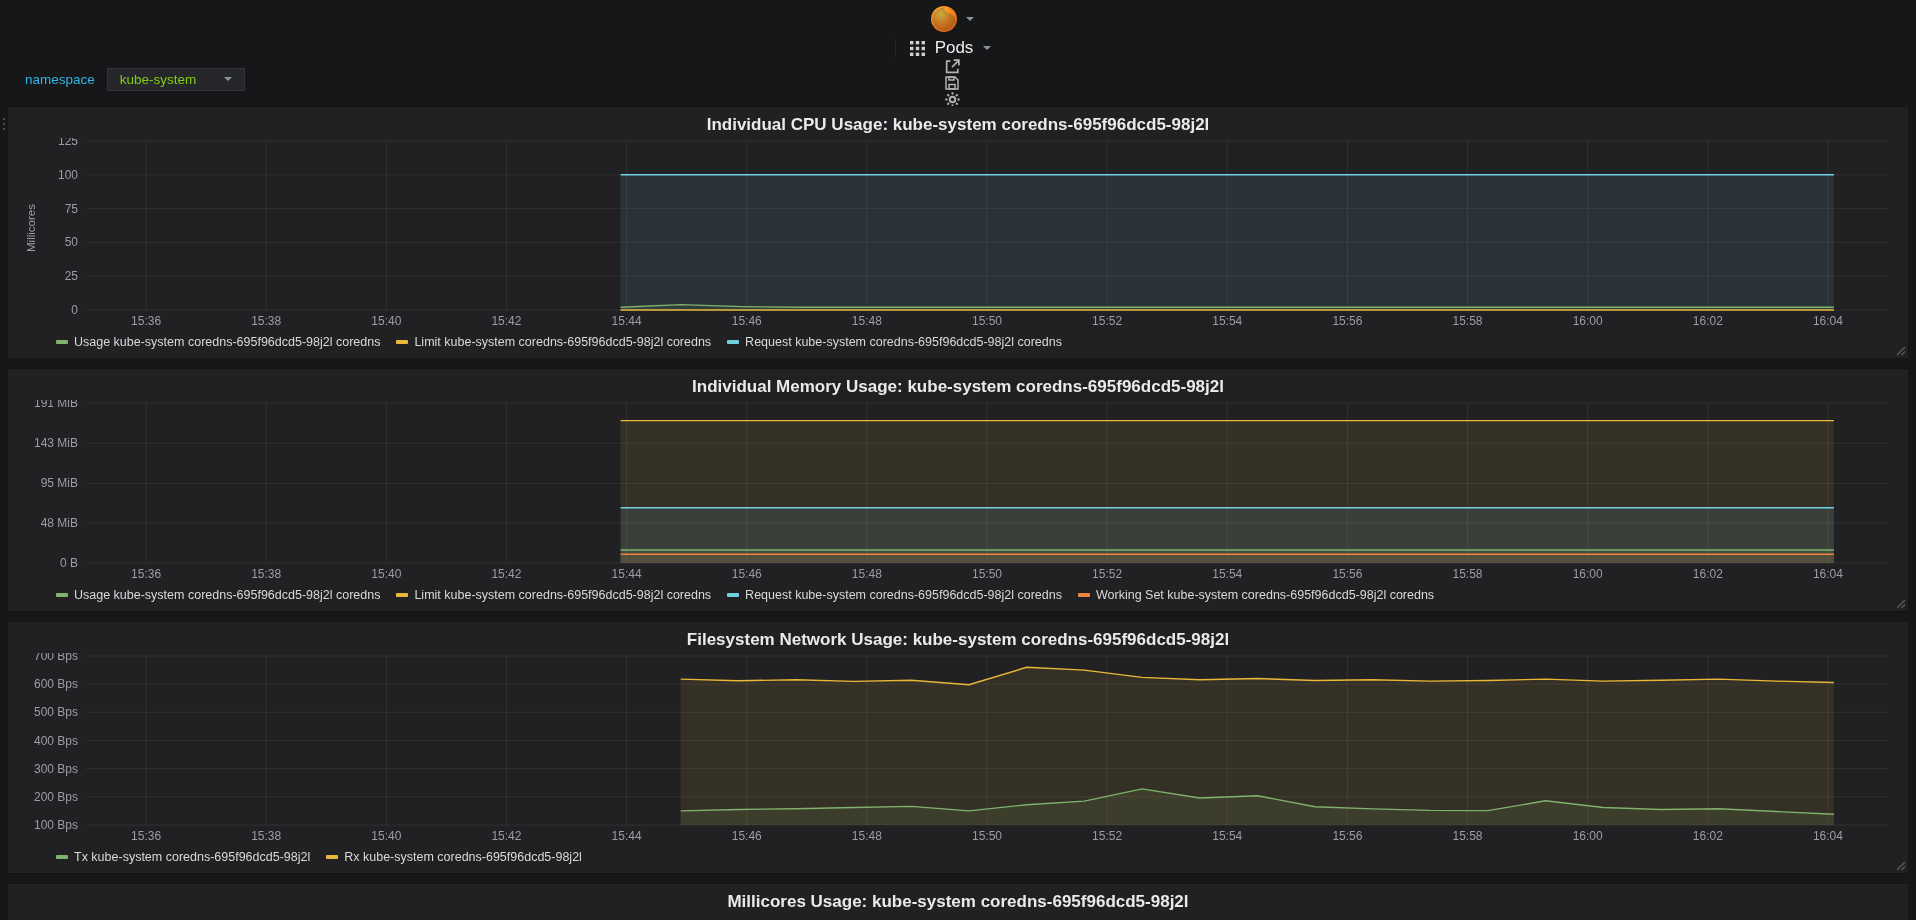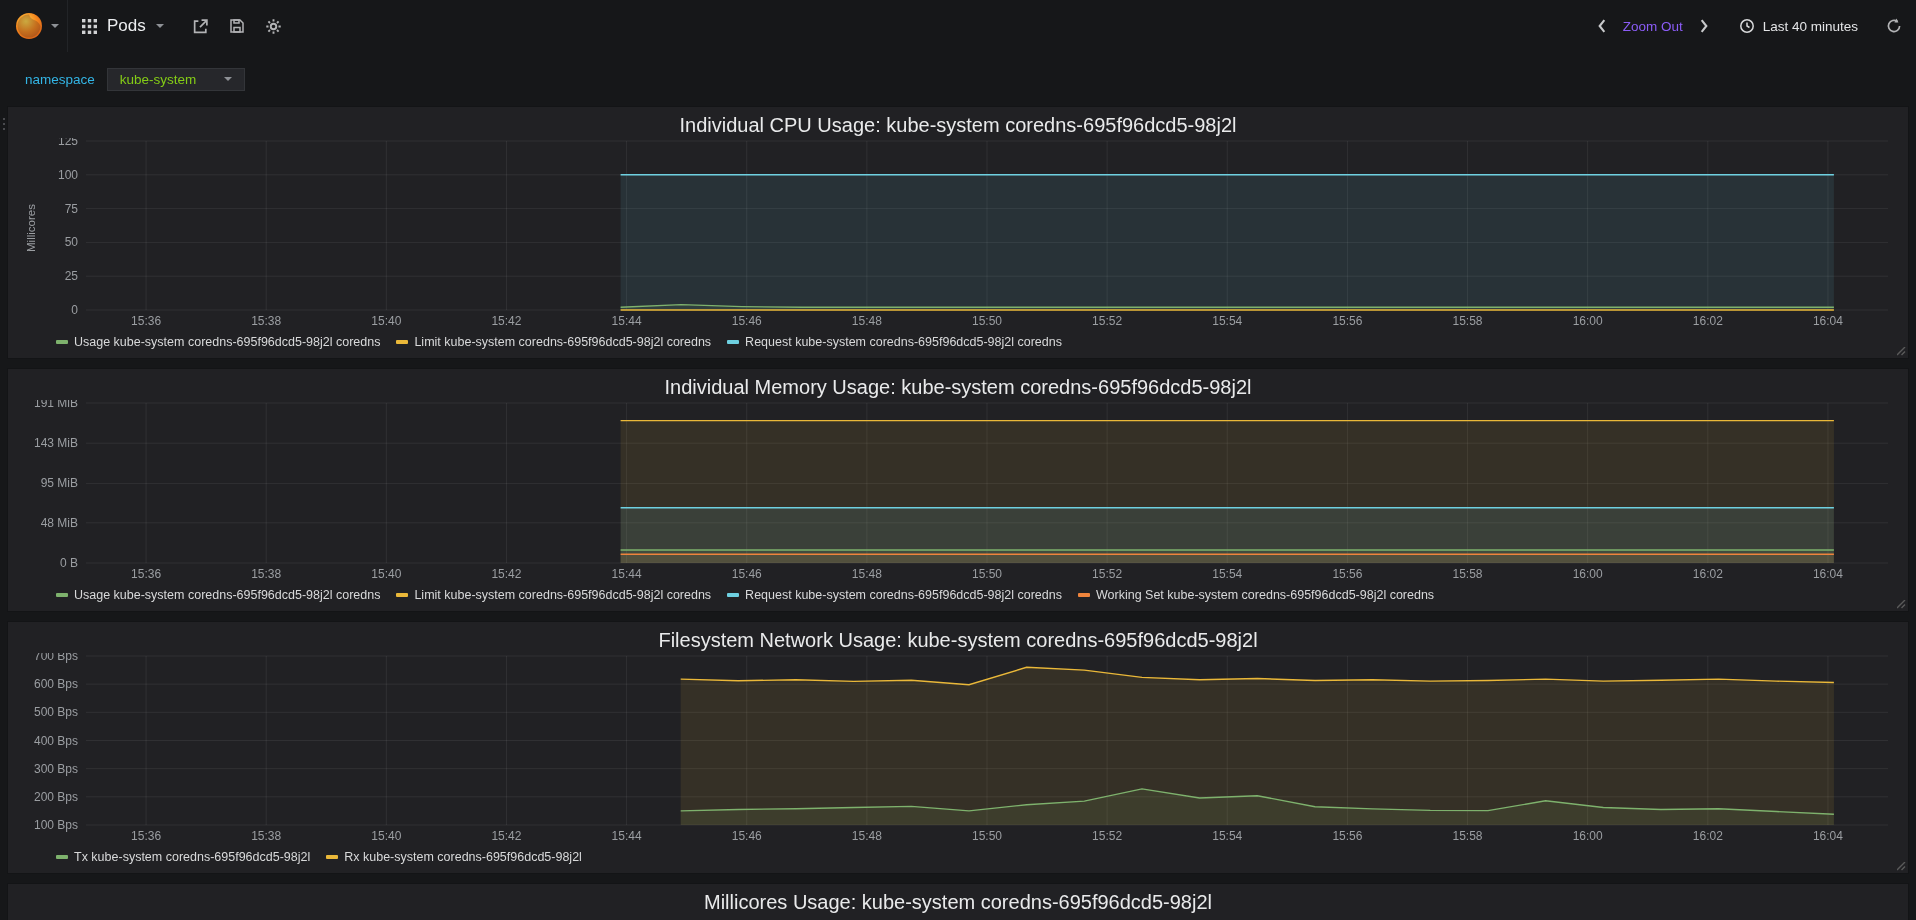--- a/index.html
+++ b/index.html
@@ -6,41 +6,41 @@
   html,body { margin:0; padding:0; }
   body {
     width:1916px; height:920px; overflow:hidden; position:relative;
     background:#161719; color:#d8d9da;
     font-family:"Liberation Sans", sans-serif;
   }
   svg { display:block; }
   svg text { font-family:"Liberation Sans", sans-serif; }
 
   
-  .topnav { height:52px; display:flex; align-items:center; padding:0 4px 0 8px; background:#161719; }
+  .topnav { height:52px; display:flex; align-items:center; padding:0 20px 0 8px; background:#161719;flex-direction:column; }
   .logo-btn { display:flex; align-items:center; gap:7px; padding:4px 8px 4px 6px; cursor:pointer; }
   .caret { width:0; height:0; border-left:4px solid transparent; border-right:4px solid transparent; border-top:4px solid #8e9196; display:inline-block; }
   .dash-picker { display:flex; align-items:center; gap:10px; padding:0 18px 0 14px; height:100%; cursor:pointer; border-left:1px solid #222427; }
   .dash-title { font-size:17px; color:#eceef0; }
   .iconbtn { padding:0 10px; display:flex; align-items:center; height:100%; cursor:pointer; }
   .spacer { flex:1; }
   .nav-right { display:flex; align-items:center; gap:4px; }
   .zoom-label { font-size:13.5px; color:#8b5cf6; cursor:pointer; padding:0 2px; }
   .time-picker { display:flex; align-items:center; gap:8px; font-size:13.5px; margin:0 14px 0 16px; cursor:pointer; color:#e3e4e6; }
 
   
   .vars-row { height:54px; display:flex; align-items:center; padding:0 14px; gap:28px; }
   .var-group { display:flex; align-items:center; gap:12px;margin-left:11px; }
   .var-label { color:#33b5e5; font-size:13.5px; }
   .var-value { background:#26272b; border:1px solid #333539; color:#84cc16; font-size:13.5px;
                padding:3px 12px; display:flex; align-items:center; gap:28px; cursor:pointer; }
 
   
   .panel { margin:0 7px 9px; background:#212124; border:1px solid #131416; padding:5px 8px 4px; position:relative; }
-  .panel-title { text-align:center; font-size:20px; font-weight:normal; color:#e9eaeb; height:26px; line-height:26px; cursor:pointer; }
+  .panel-title { text-align:center; font-size:17px; font-weight:bold; color:#e9eaeb; height:26px; line-height:26px; cursor:pointer; }
   .chart-area { position:relative; }
   .chart-cpu { height:192px; }
   .chart-mem { height:183px; }
   .chart-net { height:192px; }
   .chart-fs  { height:60px; }
   .y-axis-label { position:absolute; left:-30px; top:44%; width:90px; text-align:center;
                   transform:rotate(-90deg); font-size:11.5px; color:#9b9ea2; pointer-events:none; }
   .legend { display:flex; gap:16px; padding-left:40px; height:24px; align-items:center; font-size:12.5px; }
   .legend-item { display:flex; align-items:center; cursor:pointer; white-space:nowrap; }
   .legend-icon { width:12px; height:4px; border-radius:1px; display:inline-block; margin-right:6px; }

